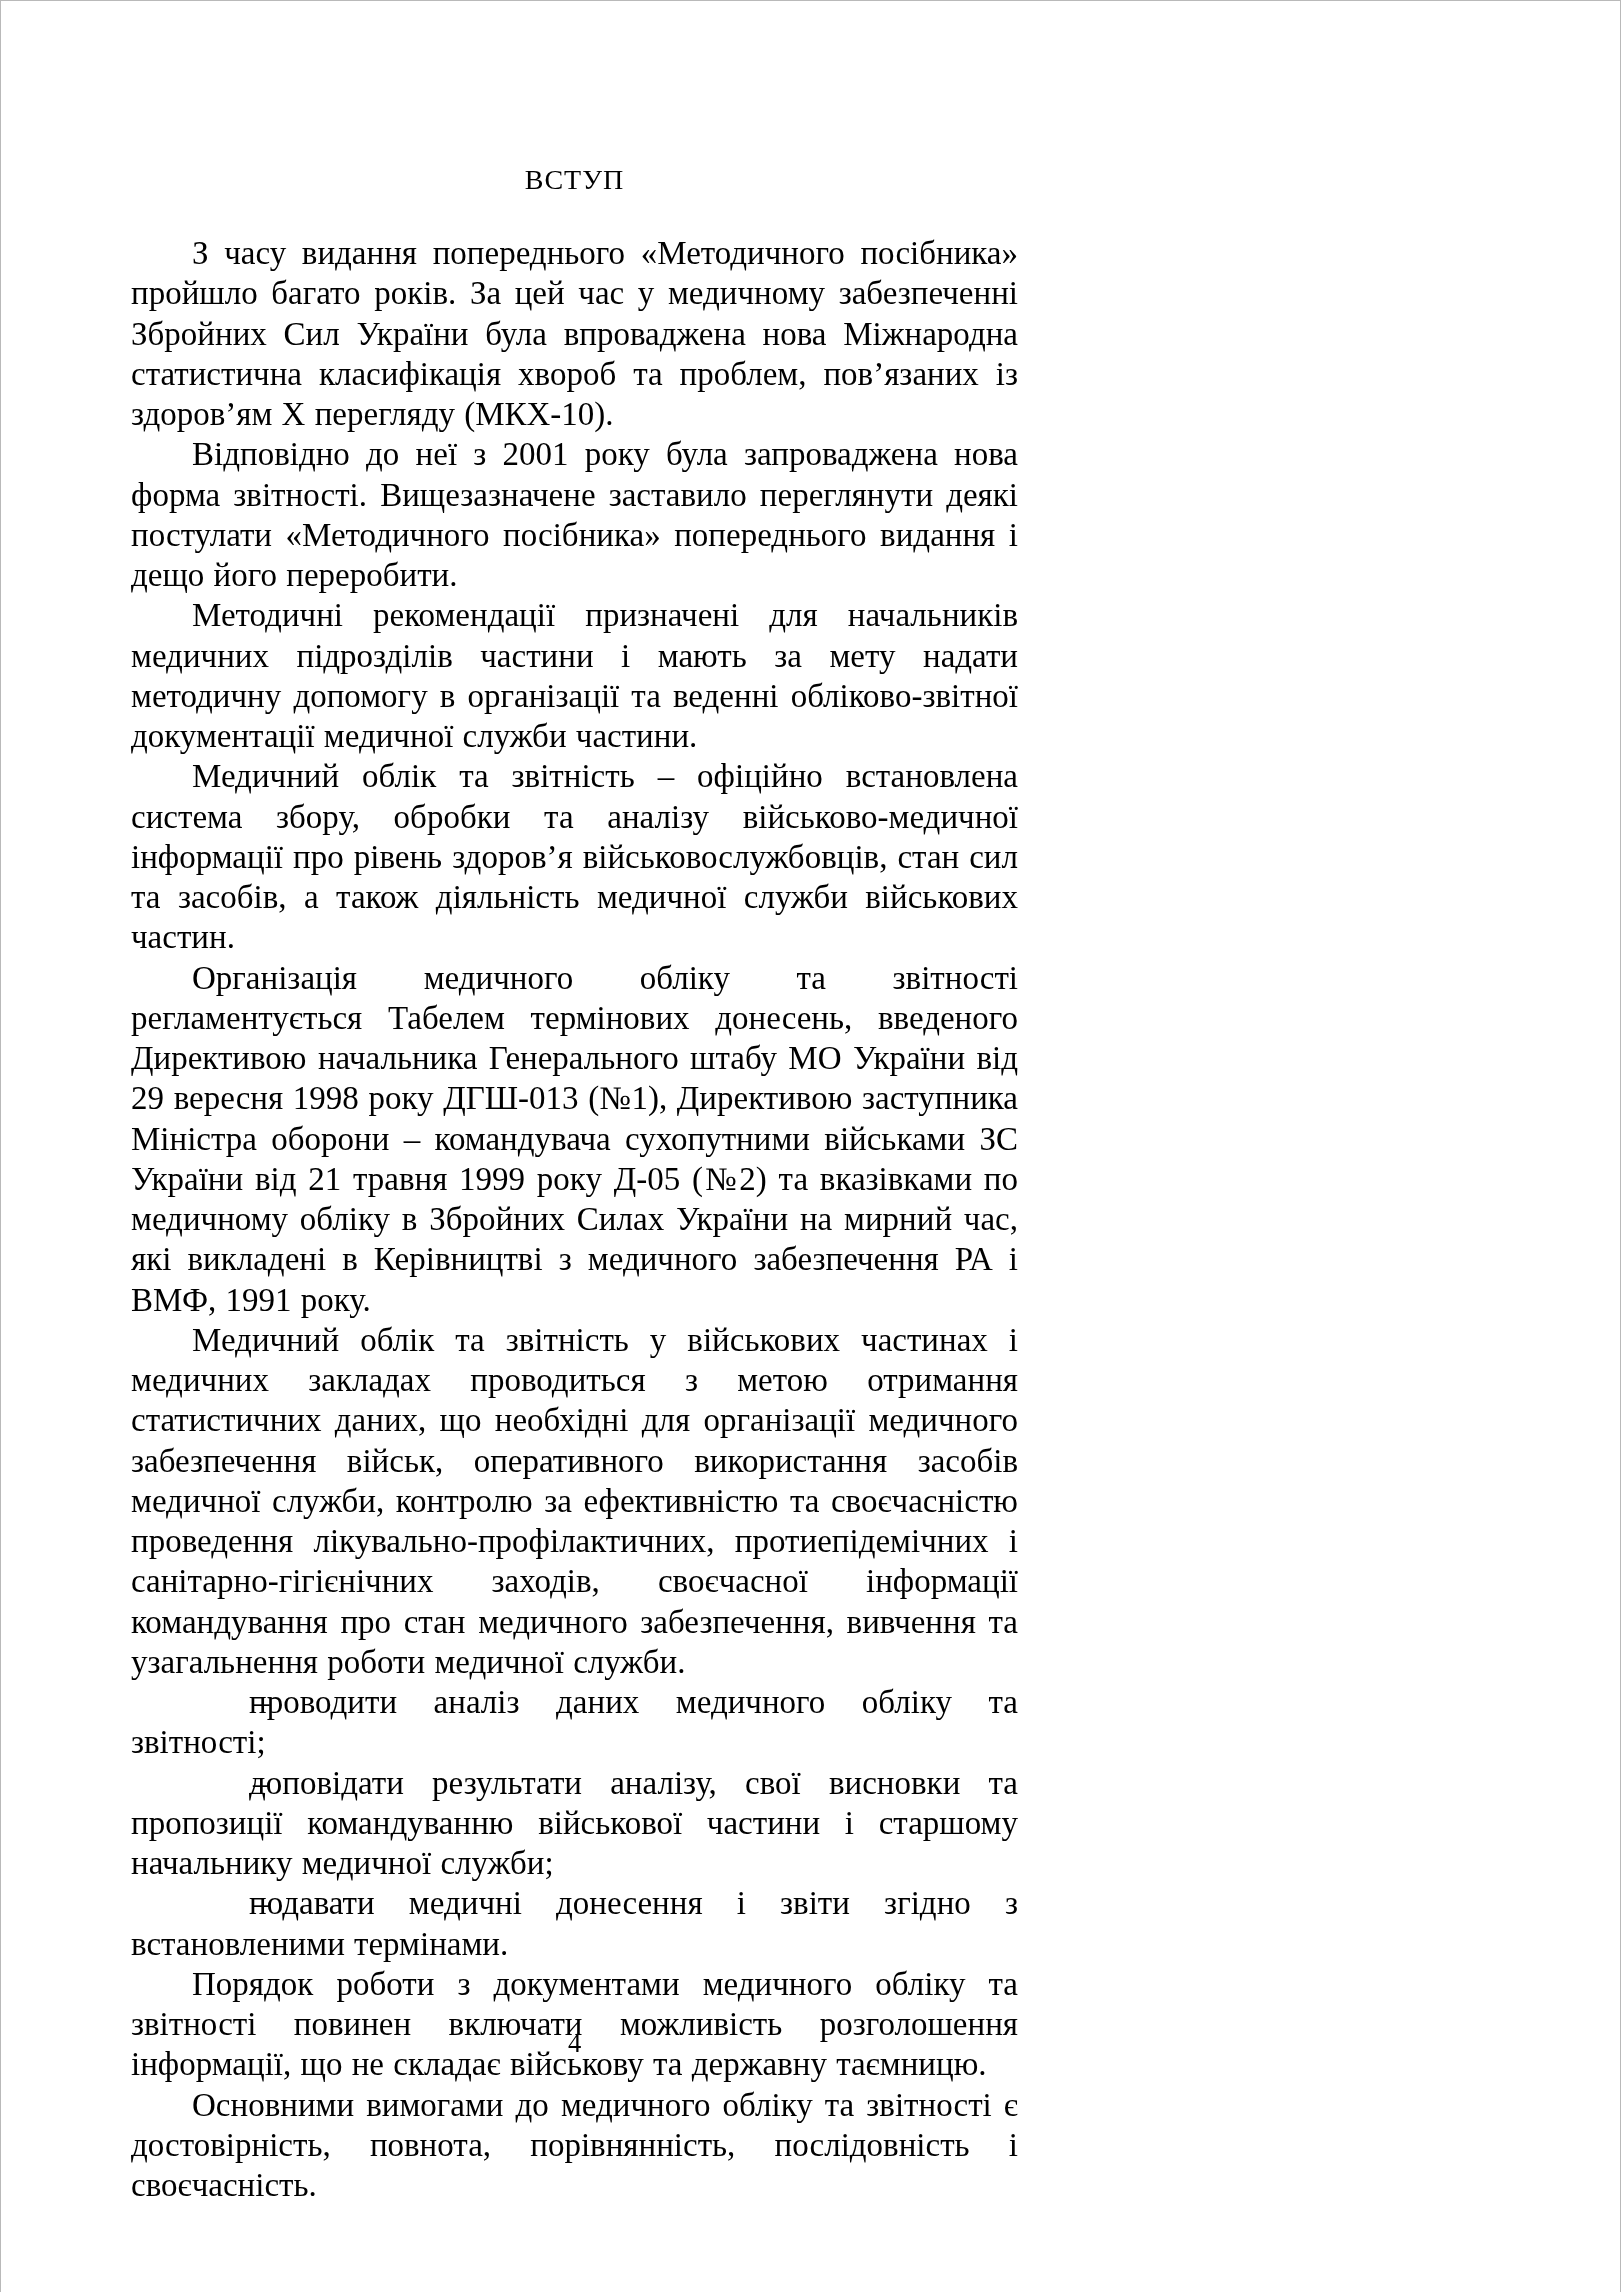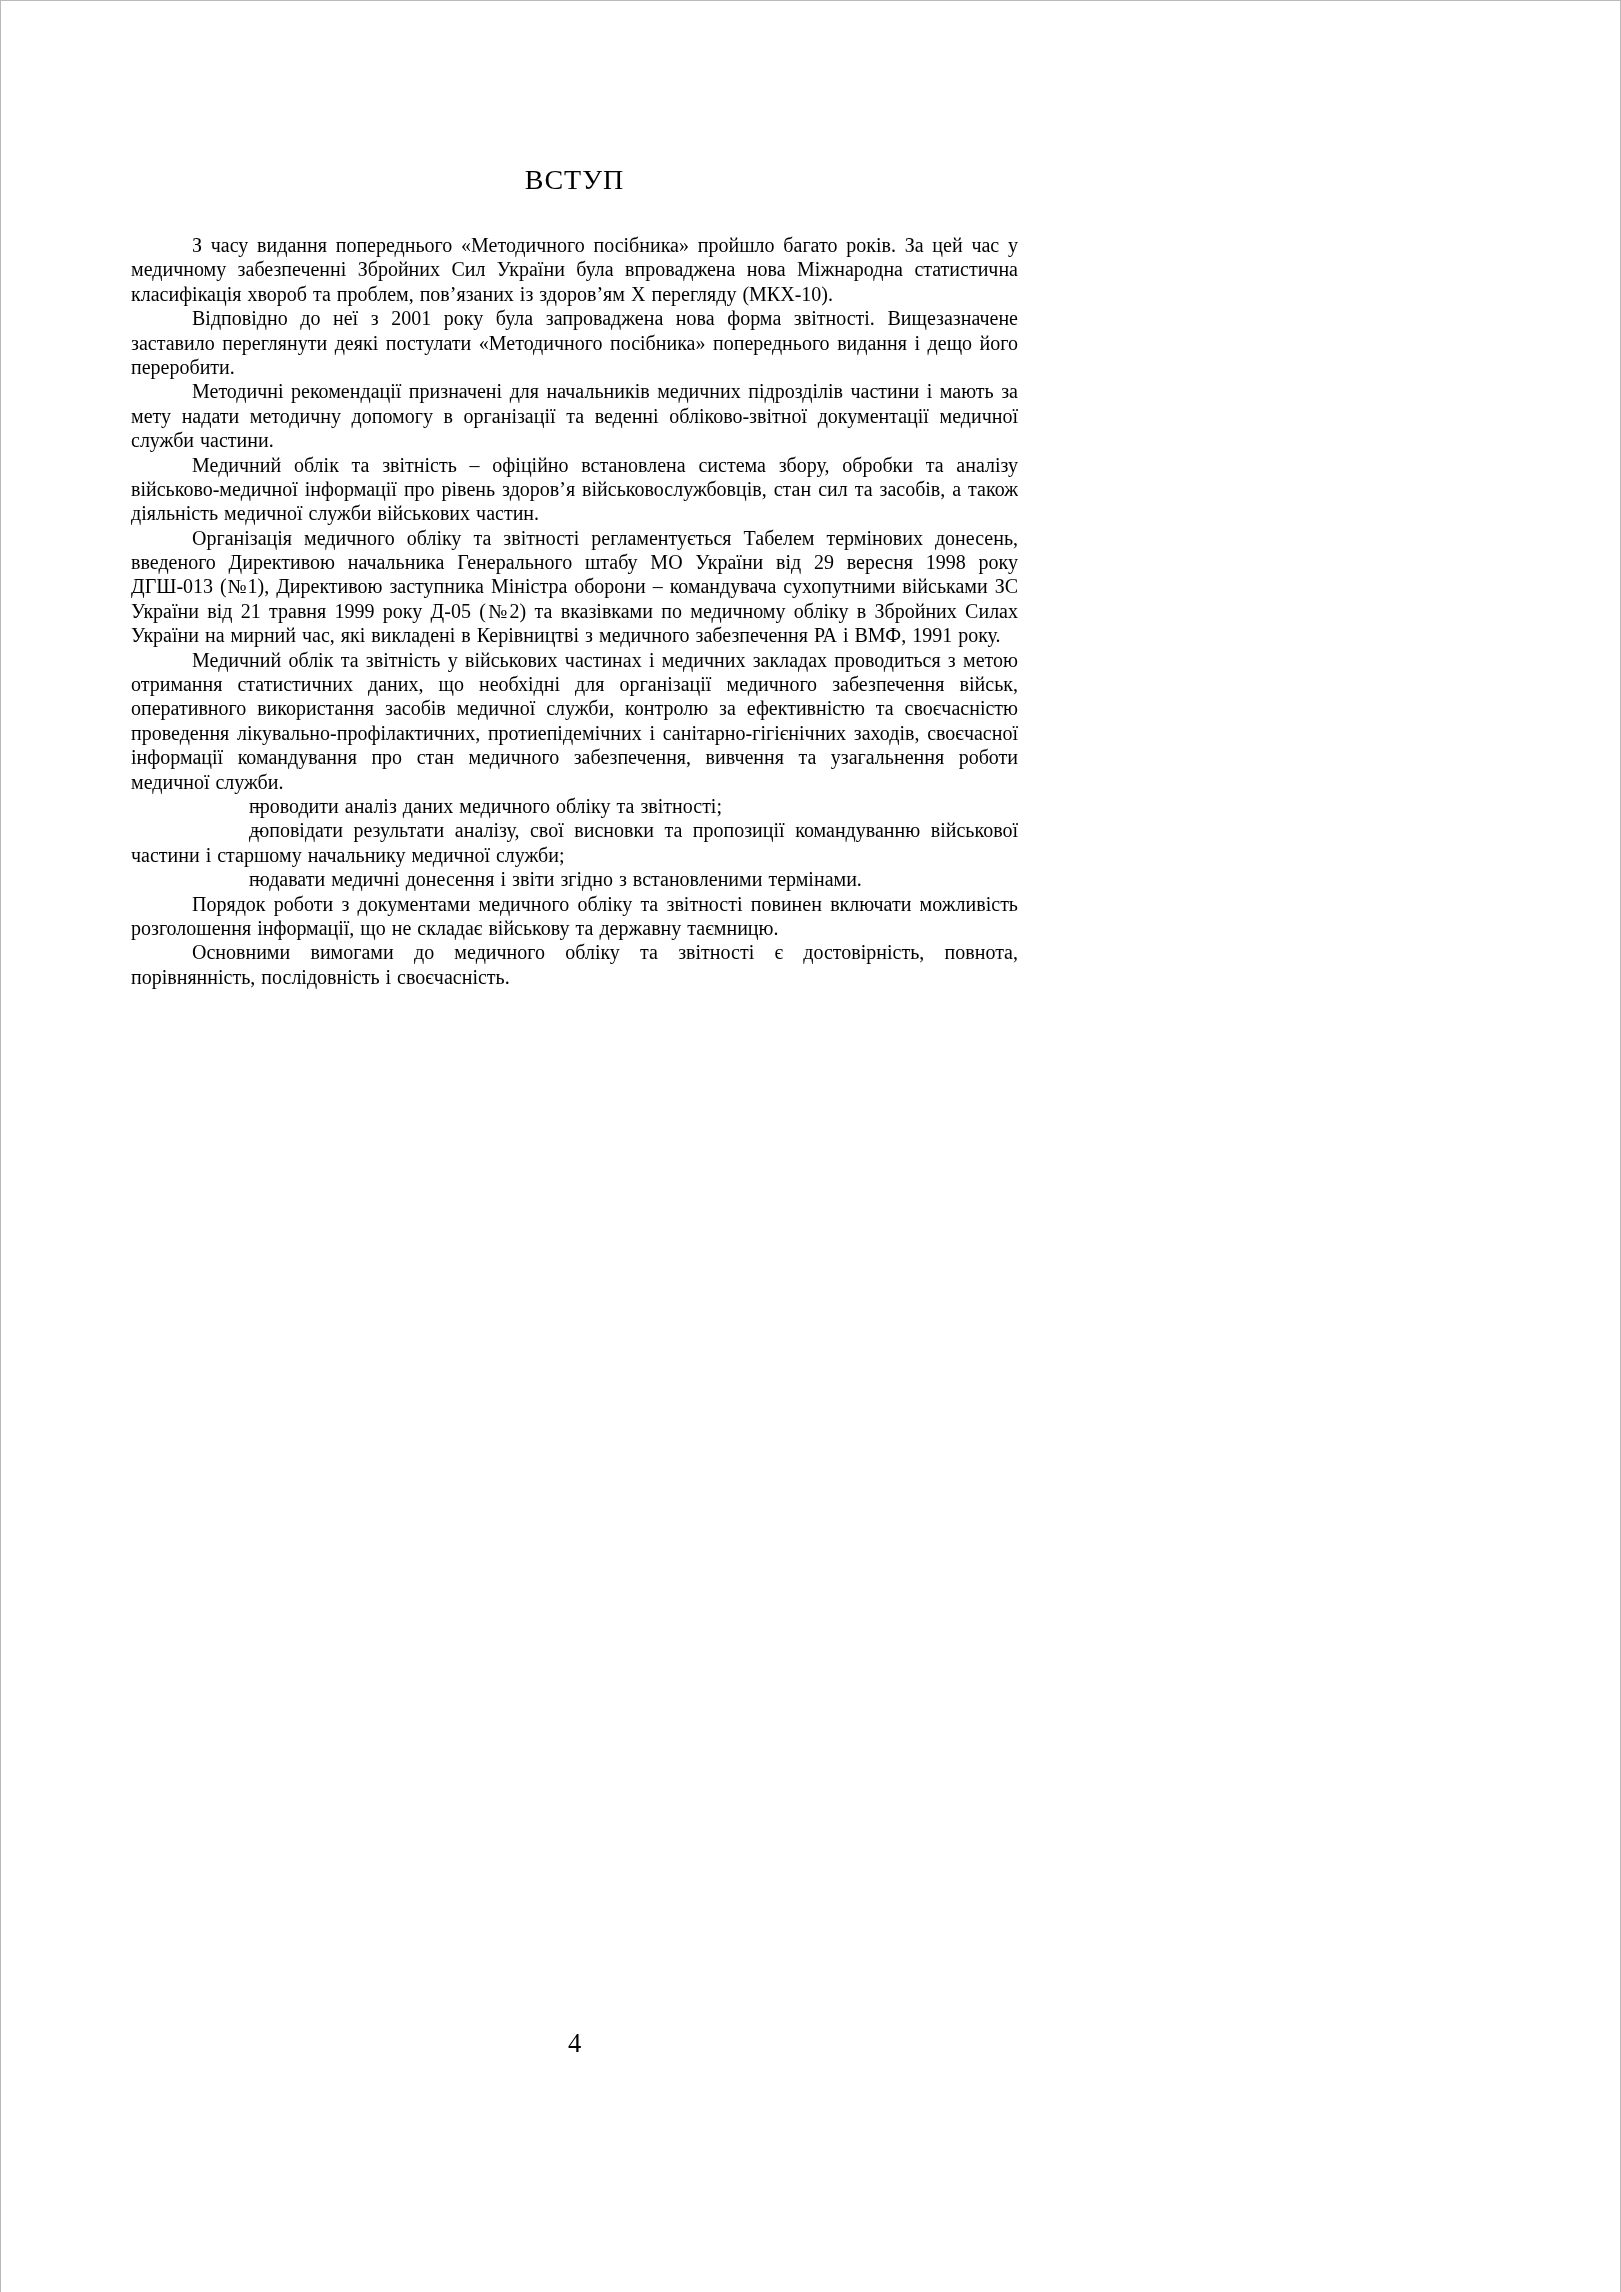--- a/index.html
+++ b/index.html
@@ -29,21 +29,21 @@
   }
   .doc-title {
     text-align: center;
     font-size: 28px;
     font-weight: 400;
     margin: 0 0 37px 0;
     letter-spacing: 1px;
   }
   .body-text p {
     margin: 0;
-    font-size: 20px;
+    font-size: 33px;
     line-height: 1.22;
     text-align: justify;
     text-indent: 61px;
     word-spacing: 1px;
   }
   .body-text p.list-item .marker {
     display: inline-block;
     width: 57px;
   }
   .page-number {

